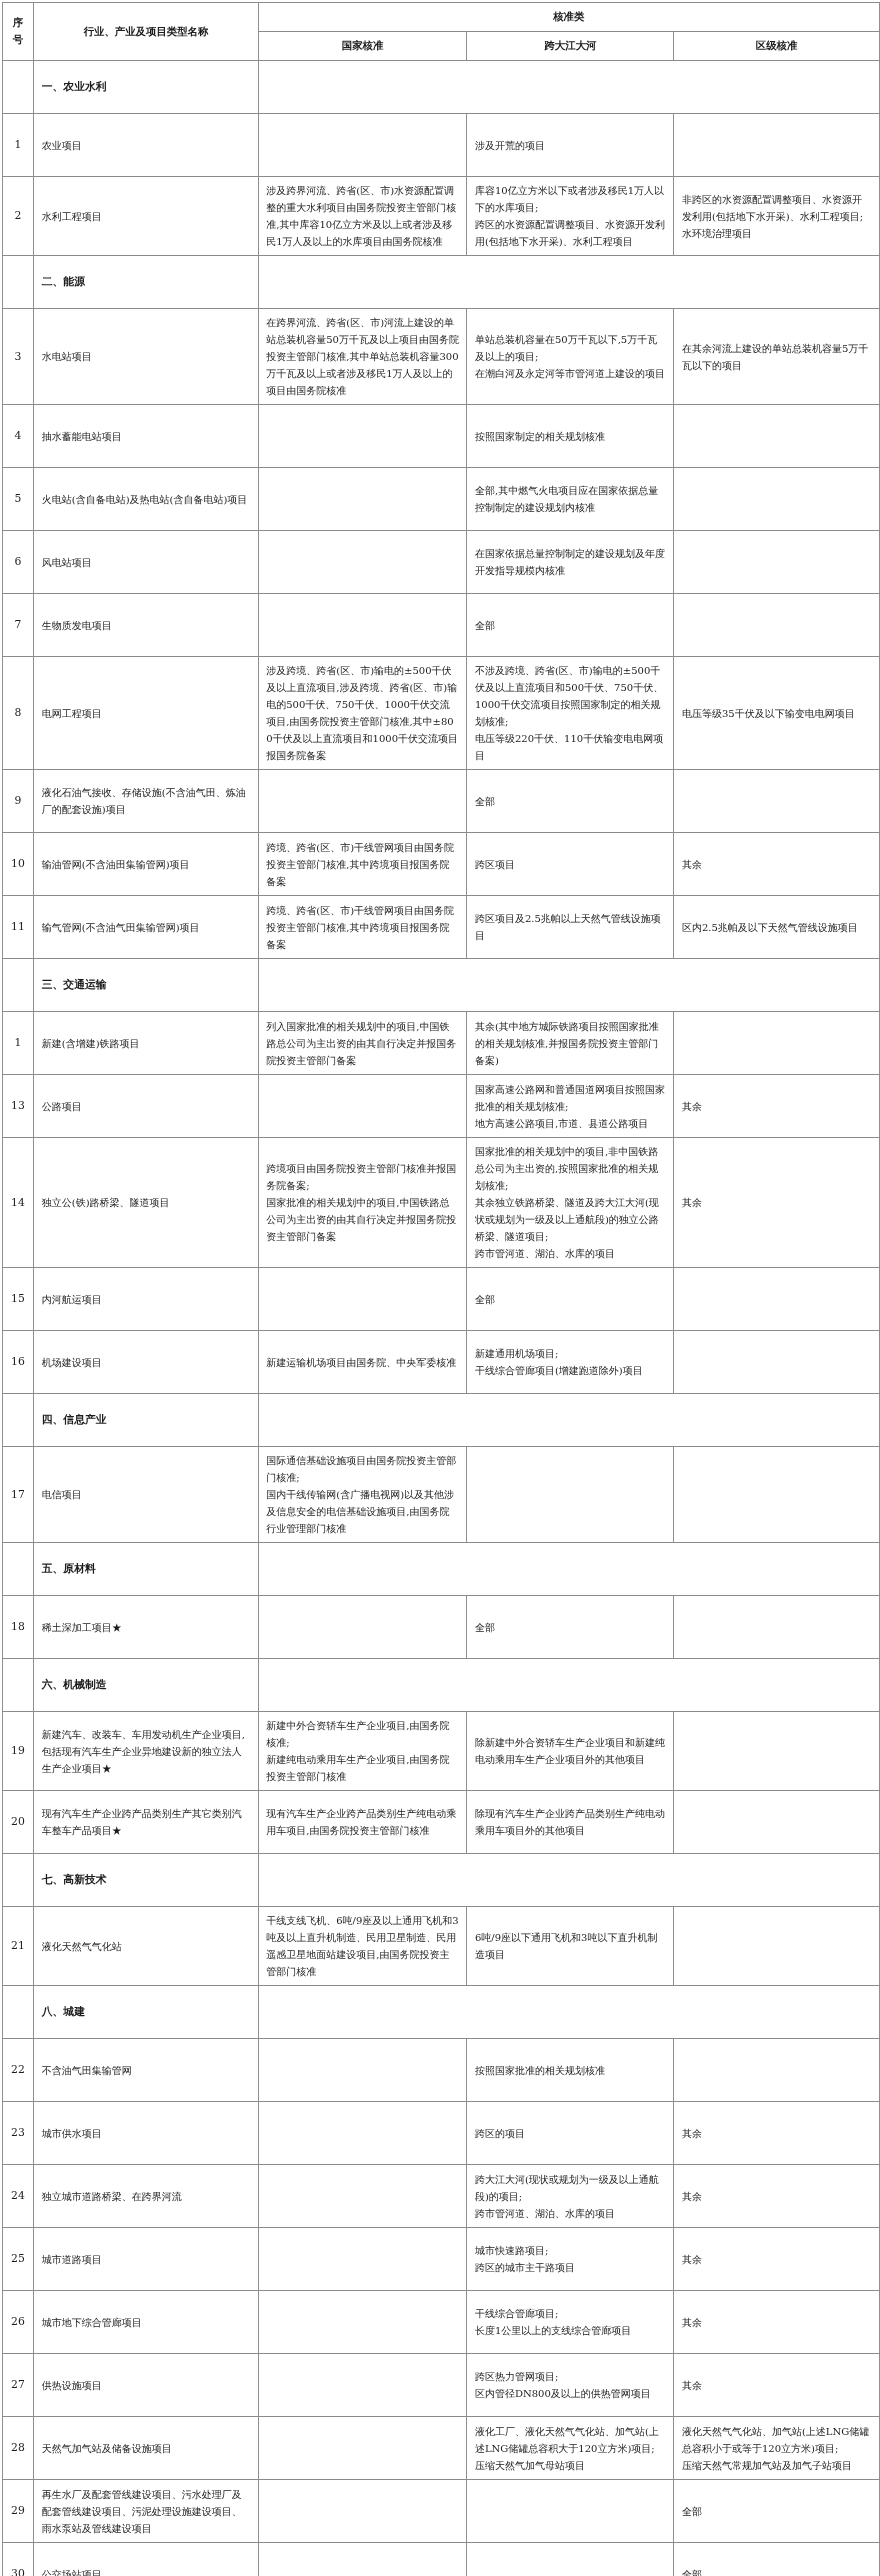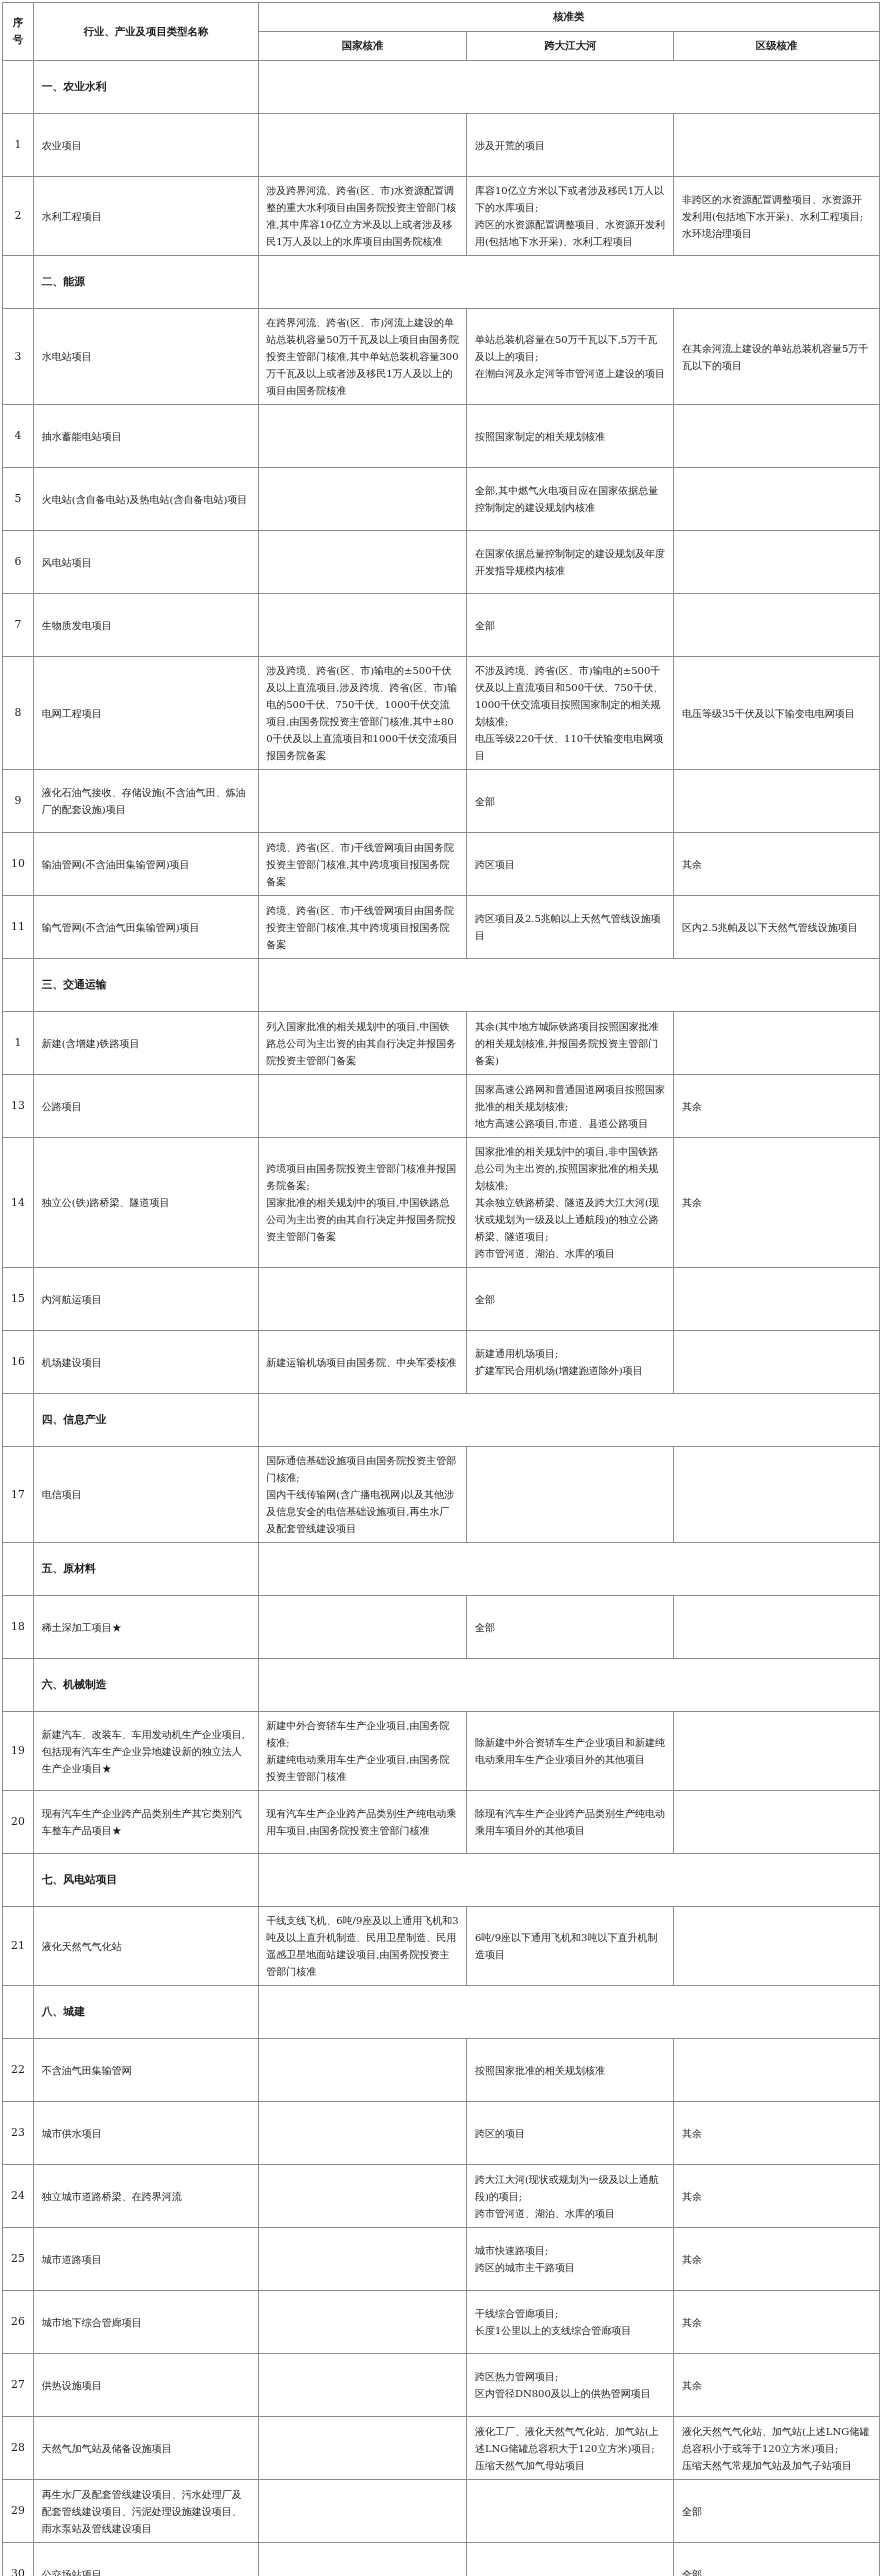--- a/index.html
+++ b/index.html
@@ -214,33 +214,33 @@
           <td class="name">内河航运项目</td>
           <td class="val"></td>
           <td class="val">全部</td>
           <td class="val"></td>
         </tr>
         <tr class="item">
           <td class="seq">16</td>
           <td class="name">机场建设项目</td>
           <td class="val">新建运输机场项目由国务院、中央军委核准</td>
           <td class="val">新建通用机场项目;
-扩建军民合用机场(增建跑道除外)项目</td>
+干线综合管廊项目(增建跑道除外)项目</td>
           <td class="val"></td>
         </tr>
         <tr class="section">
           <td class="seq"></td>
           <td class="name">四、信息产业</td>
           <td colspan="3"></td>
         </tr>
         <tr class="item">
           <td class="seq">17</td>
           <td class="name">电信项目</td>
           <td class="val">国际通信基础设施项目由国务院投资主管部门核准;
-国内干线传输网(含广播电视网)以及其他涉及信息安全的电信基础设施项目,再生水厂及配套管线建设项目</td>
+国内干线传输网(含广播电视网)以及其他涉及信息安全的电信基础设施项目,由国务院行业管理部门核准</td>
           <td class="val"></td>
           <td class="val"></td>
         </tr>
         <tr class="section">
           <td class="seq"></td>
           <td class="name">五、原材料</td>
           <td colspan="3"></td>
         </tr>
         <tr class="item">
           <td class="seq">18</td>
@@ -264,21 +264,21 @@
         </tr>
         <tr class="item">
           <td class="seq">20</td>
           <td class="name">现有汽车生产企业跨产品类别生产其它类别汽车整车产品项目★</td>
           <td class="val">现有汽车生产企业跨产品类别生产纯电动乘用车项目,由国务院投资主管部门核准</td>
           <td class="val">除现有汽车生产企业跨产品类别生产纯电动乘用车项目外的其他项目</td>
           <td class="val"></td>
         </tr>
         <tr class="section">
           <td class="seq"></td>
-          <td class="name">七、风电站项目</td>
+          <td class="name">七、高新技术</td>
           <td colspan="3"></td>
         </tr>
         <tr class="item">
           <td class="seq">21</td>
           <td class="name">液化天然气气化站</td>
           <td class="val">干线支线飞机、6吨/9座及以上通用飞机和3吨及以上直升机制造、民用卫星制造、民用遥感卫星地面站建设项目,由国务院投资主管部门核准</td>
           <td class="val">6吨/9座以下通用飞机和3吨以下直升机制造项目</td>
           <td class="val"></td>
         </tr>
         <tr class="section">

